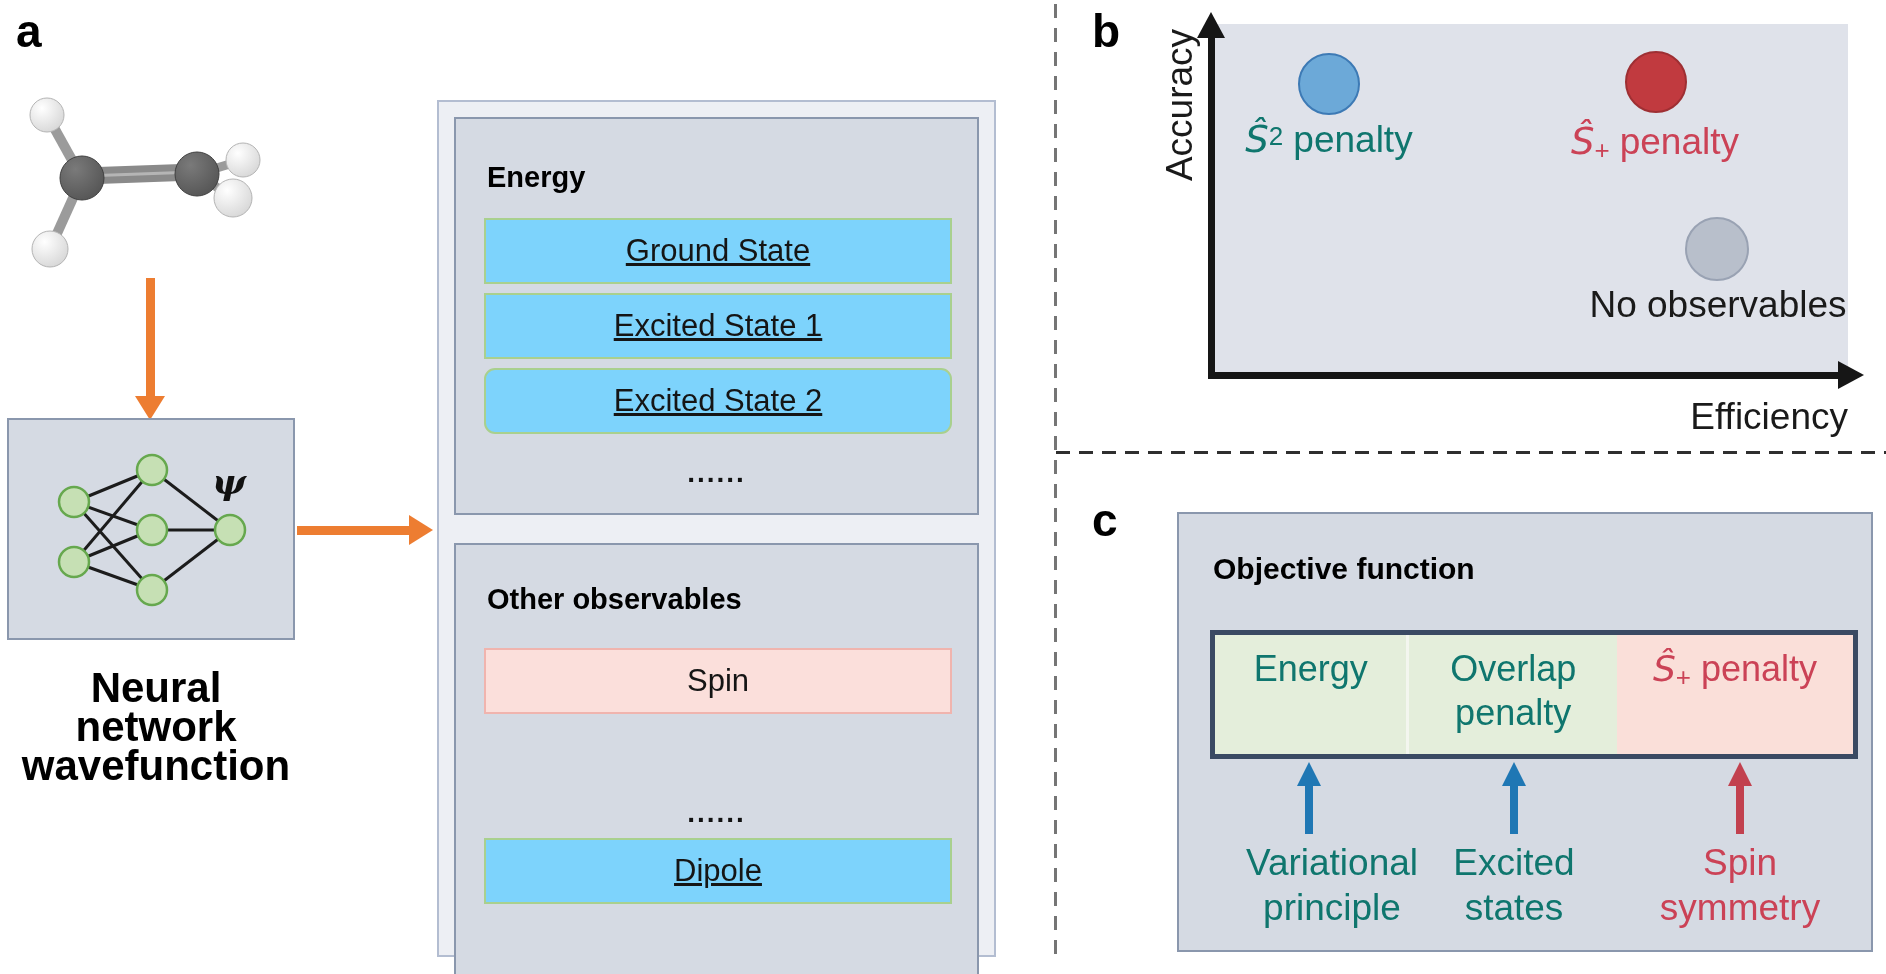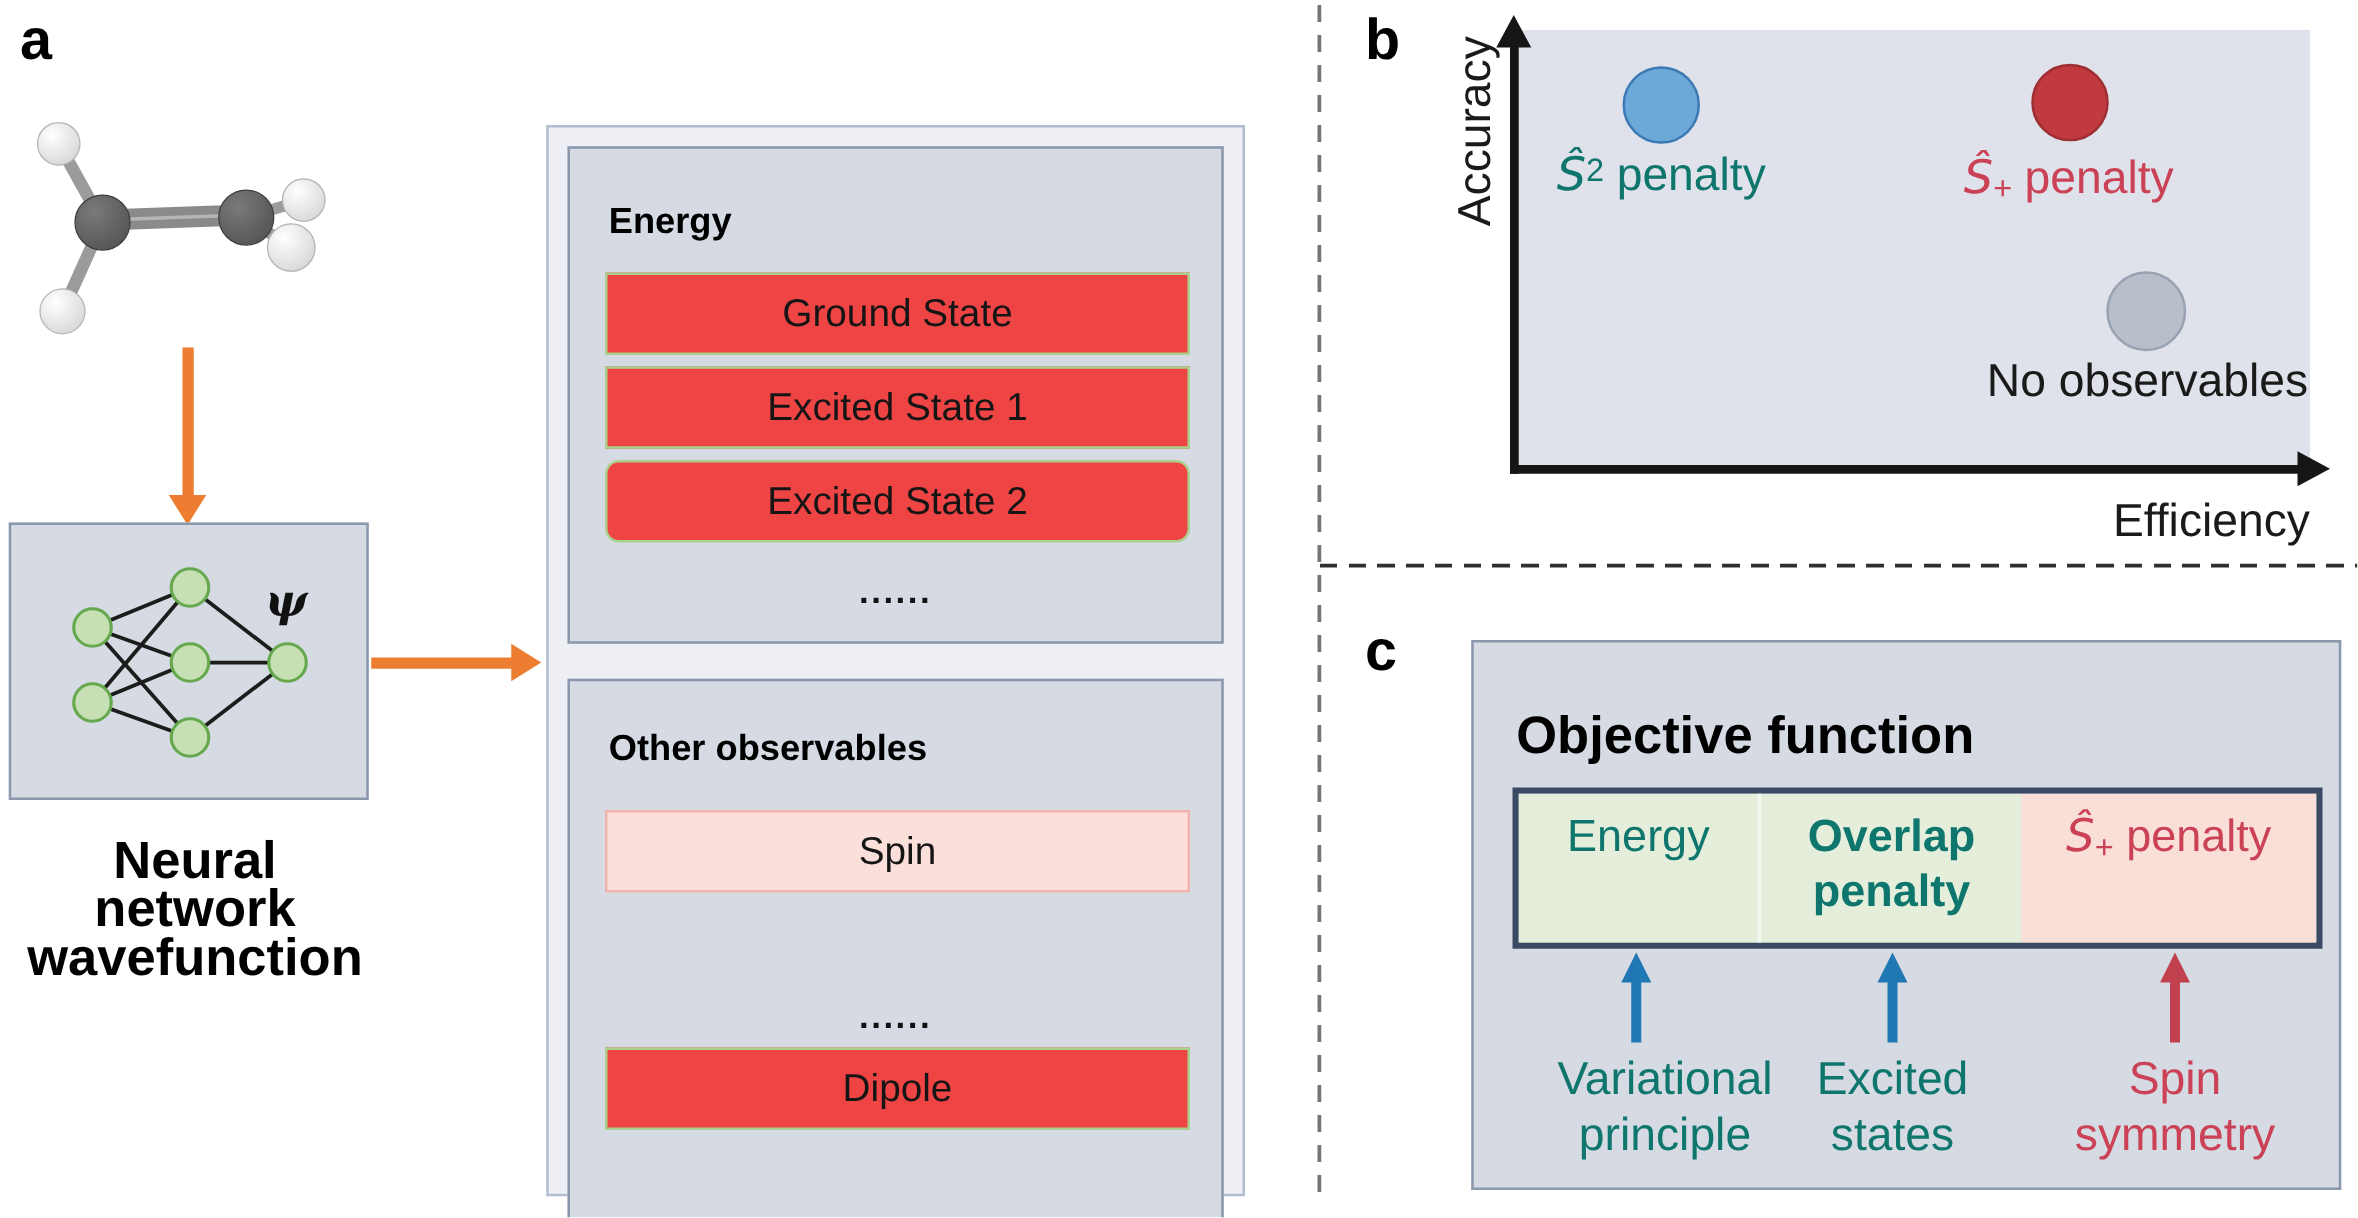--- a/index.html
+++ b/index.html
@@ -6,21 +6,21 @@
   #canvas{position:relative;width:1886px;height:974px;background:#ffffff;overflow:hidden;
           font-family:"Liberation Sans",sans-serif;color:#111;}
   .abs{position:absolute;}
   .panel-letter{font-size:46px;font-weight:700;color:#000;line-height:1;}
   
   .outerbox{background:#edeff4;border:2px solid #b3bdd1;box-sizing:border-box;}
   .graybox{background:#d5dae3;border:2px solid #8a97ad;box-sizing:border-box;}
   .boxhead{font-size:29px;font-weight:700;color:#000;}
   .row{display:flex;align-items:center;justify-content:center;font-size:31px;color:#151515;
        box-sizing:border-box;width:468px;height:66px;}
-  .row.green{background:#ef4444;border:2px solid #a9d08e;}
+  .row.green{background:#7dd3fc;border:2px solid #a9d08e;text-decoration:underline;}
   .row.pink{background:#fbdfdb;border:2px solid #f0b4ae;}
   .dots{font-size:28px;font-weight:700;letter-spacing:2px;text-align:center;color:#111;}
   .caption{font-size:42px;font-weight:700;text-align:center;white-space:pre-line;line-height:39px;color:#000;}
   .psi{font-family:"DejaVu Serif",serif;font-style:italic;font-weight:700;font-size:36px;color:#111;}
   
   .vdash{width:3px;background:repeating-linear-gradient(to bottom,#757575 0 14px,transparent 14px 24px);}
   .hdash{height:3px;background:repeating-linear-gradient(to right,#2f2f2f 0 14px,transparent 14px 23px);}
   
   .plot{background:#dfe2ea;}
   .axis{background:#161616;}
@@ -158,27 +158,27 @@
     <span class="shat">Ŝ</span><sup>2</sup><span class="sp"></span><span>penalty</span>
   </div>
   <div class="abs plabel redtxt" style="left:1530px;top:120px;width:250px;">
     <span class="shat">Ŝ</span><sub>+</sub><span class="sp"></span><span>penalty</span>
   </div>
   <div class="abs plabel" style="left:1568px;top:284px;width:300px;color:#1a1a1a;">No observables</div>
 
   <div class="abs panel-letter" style="left:1092px;top:497px;">c</div>
 
   <div class="abs graybox" style="left:1177px;top:512px;width:696px;height:440px;">
-    <div class="abs" style="left:34px;top:50px;font-size:42px;font-weight:700;color:#000;">Objective function</div>
+    <div class="abs" style="left:34px;top:38px;font-size:30px;font-weight:700;color:#000;">Objective function</div>
 
     <div class="abs bar" style="left:31px;top:116px;width:648px;height:129px;">
       <div class="cell g bluetxt" style="flex:0 0 30%;">
         <span>Energy</span>
       </div>
-      <div class="cell g mid bluetxt" style="flex:0 0 33%;font-weight:bold;">
+      <div class="cell g mid bluetxt" style="flex:0 0 33%;">
         <span>Overlap
 penalty</span>
       </div>
       <div class="cell p redtxt" style="flex:1 1 auto;">
         <span><span class="shat">Ŝ</span><sub>+</sub><span class="sp"></span><span>penalty</span></span>
       </div>
     </div>
 
     <div class="abs uphead blue-head" style="left:118px;top:248px;"></div>
     <div class="abs upshaft blue-fill" style="left:126px;top:271px;height:49px;"></div>

